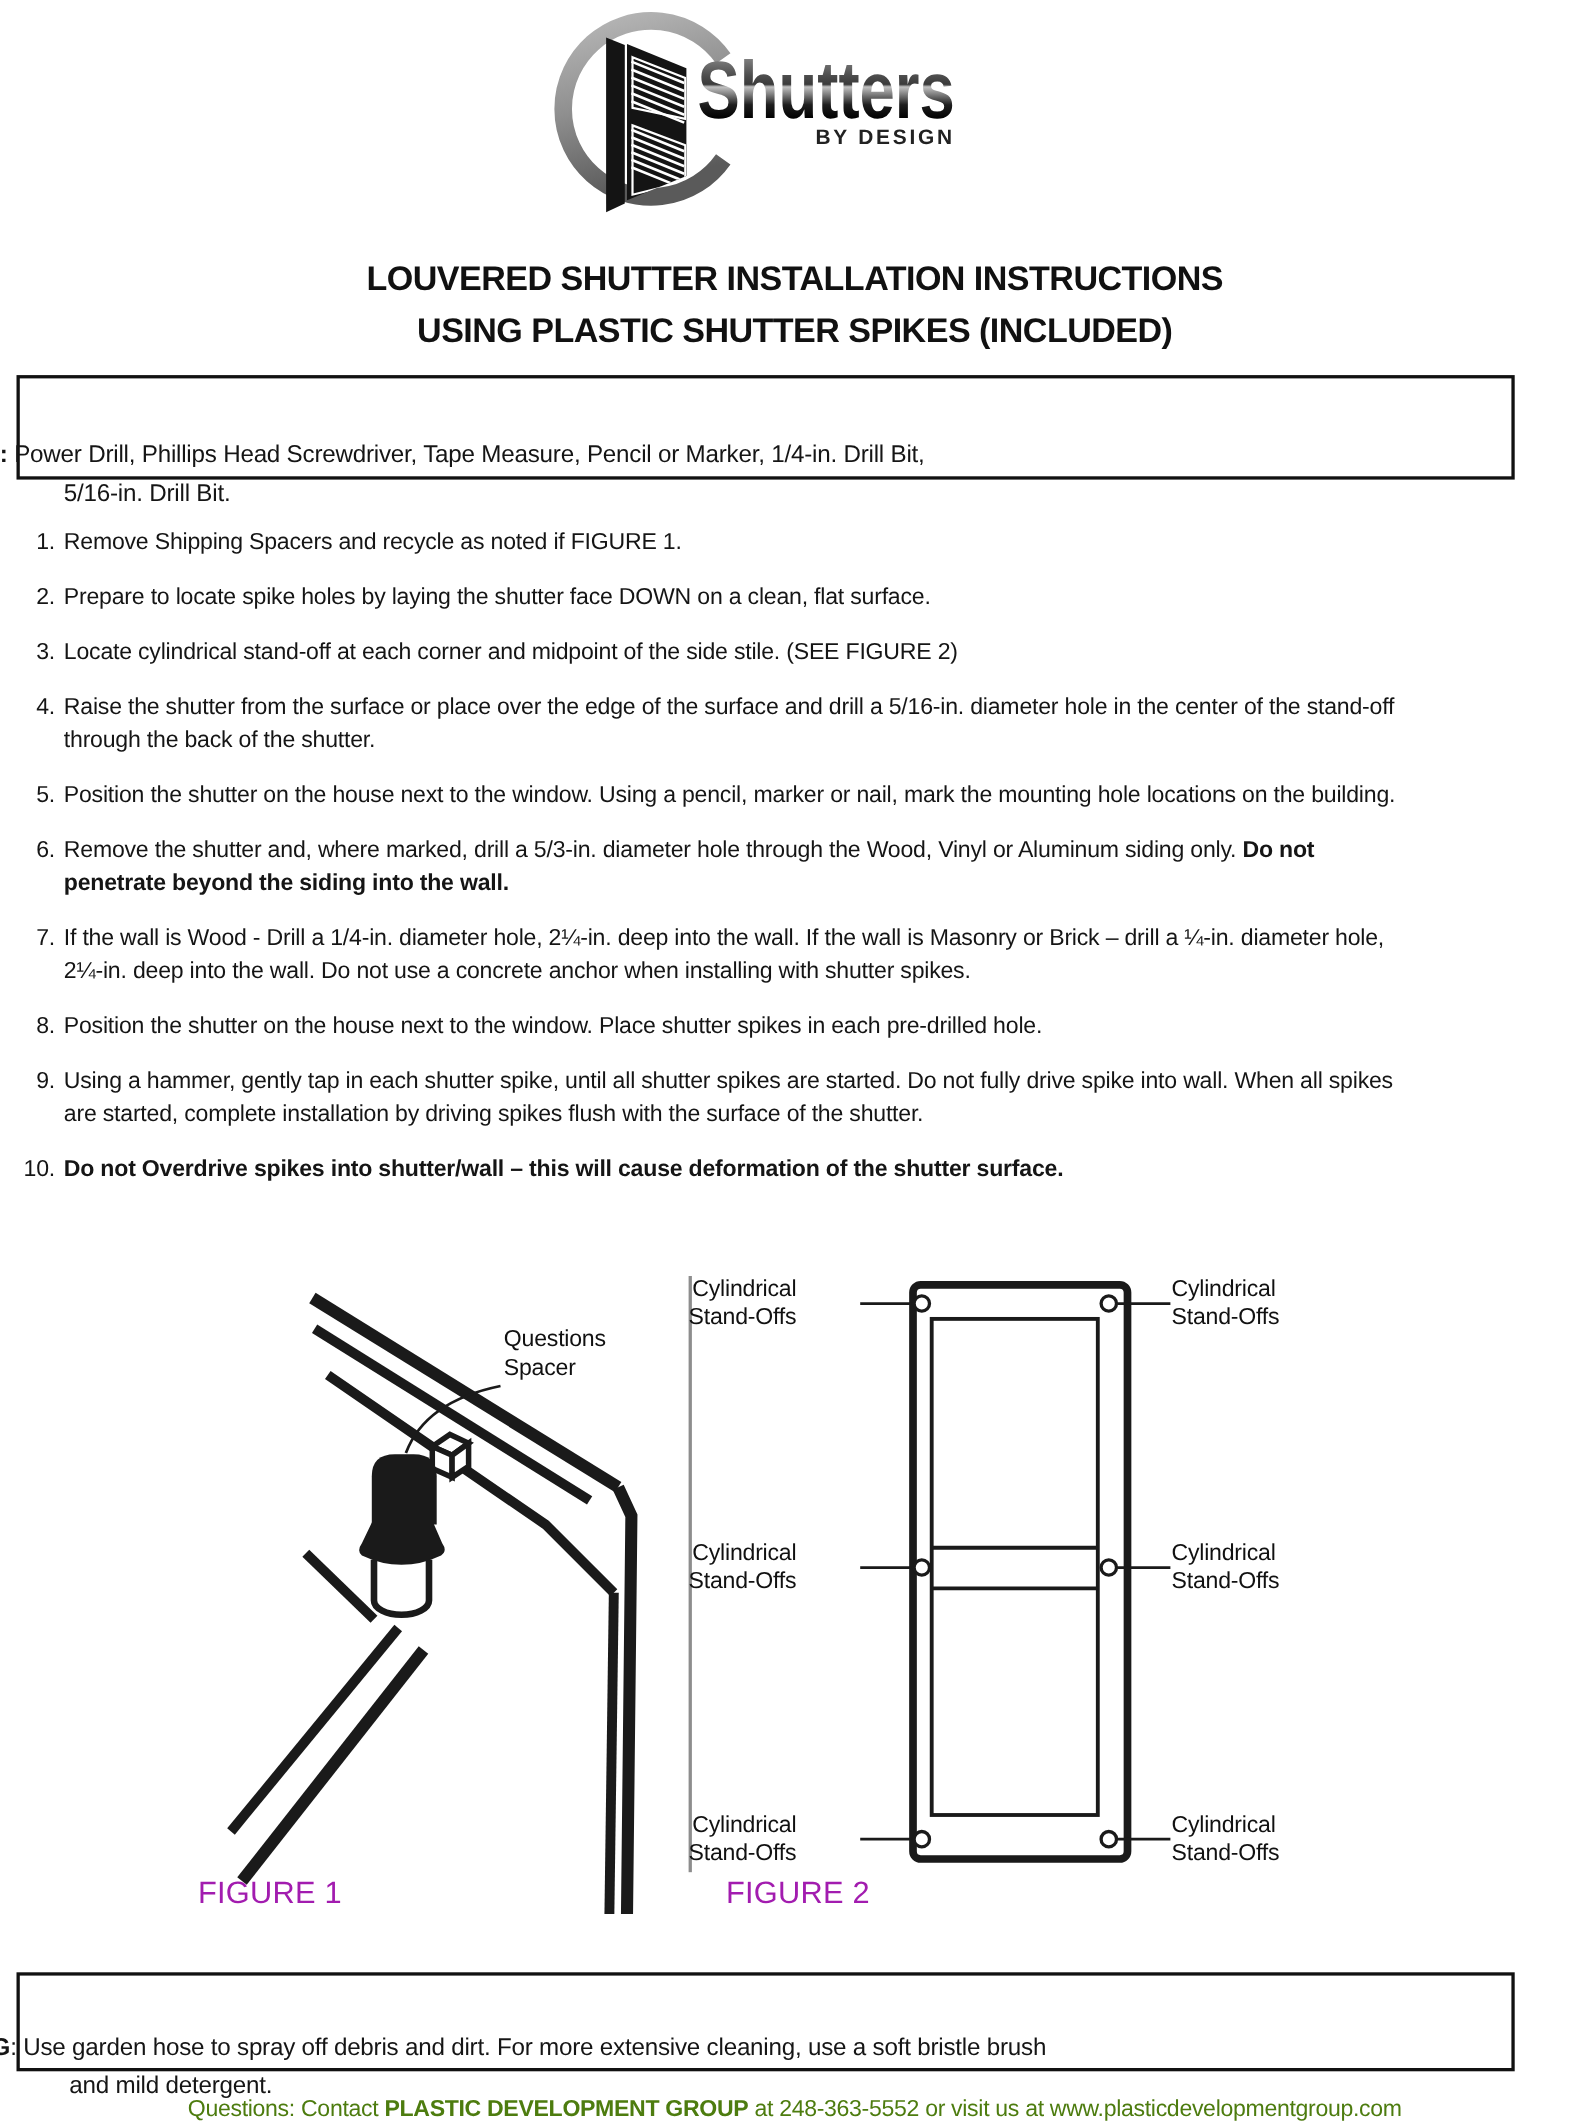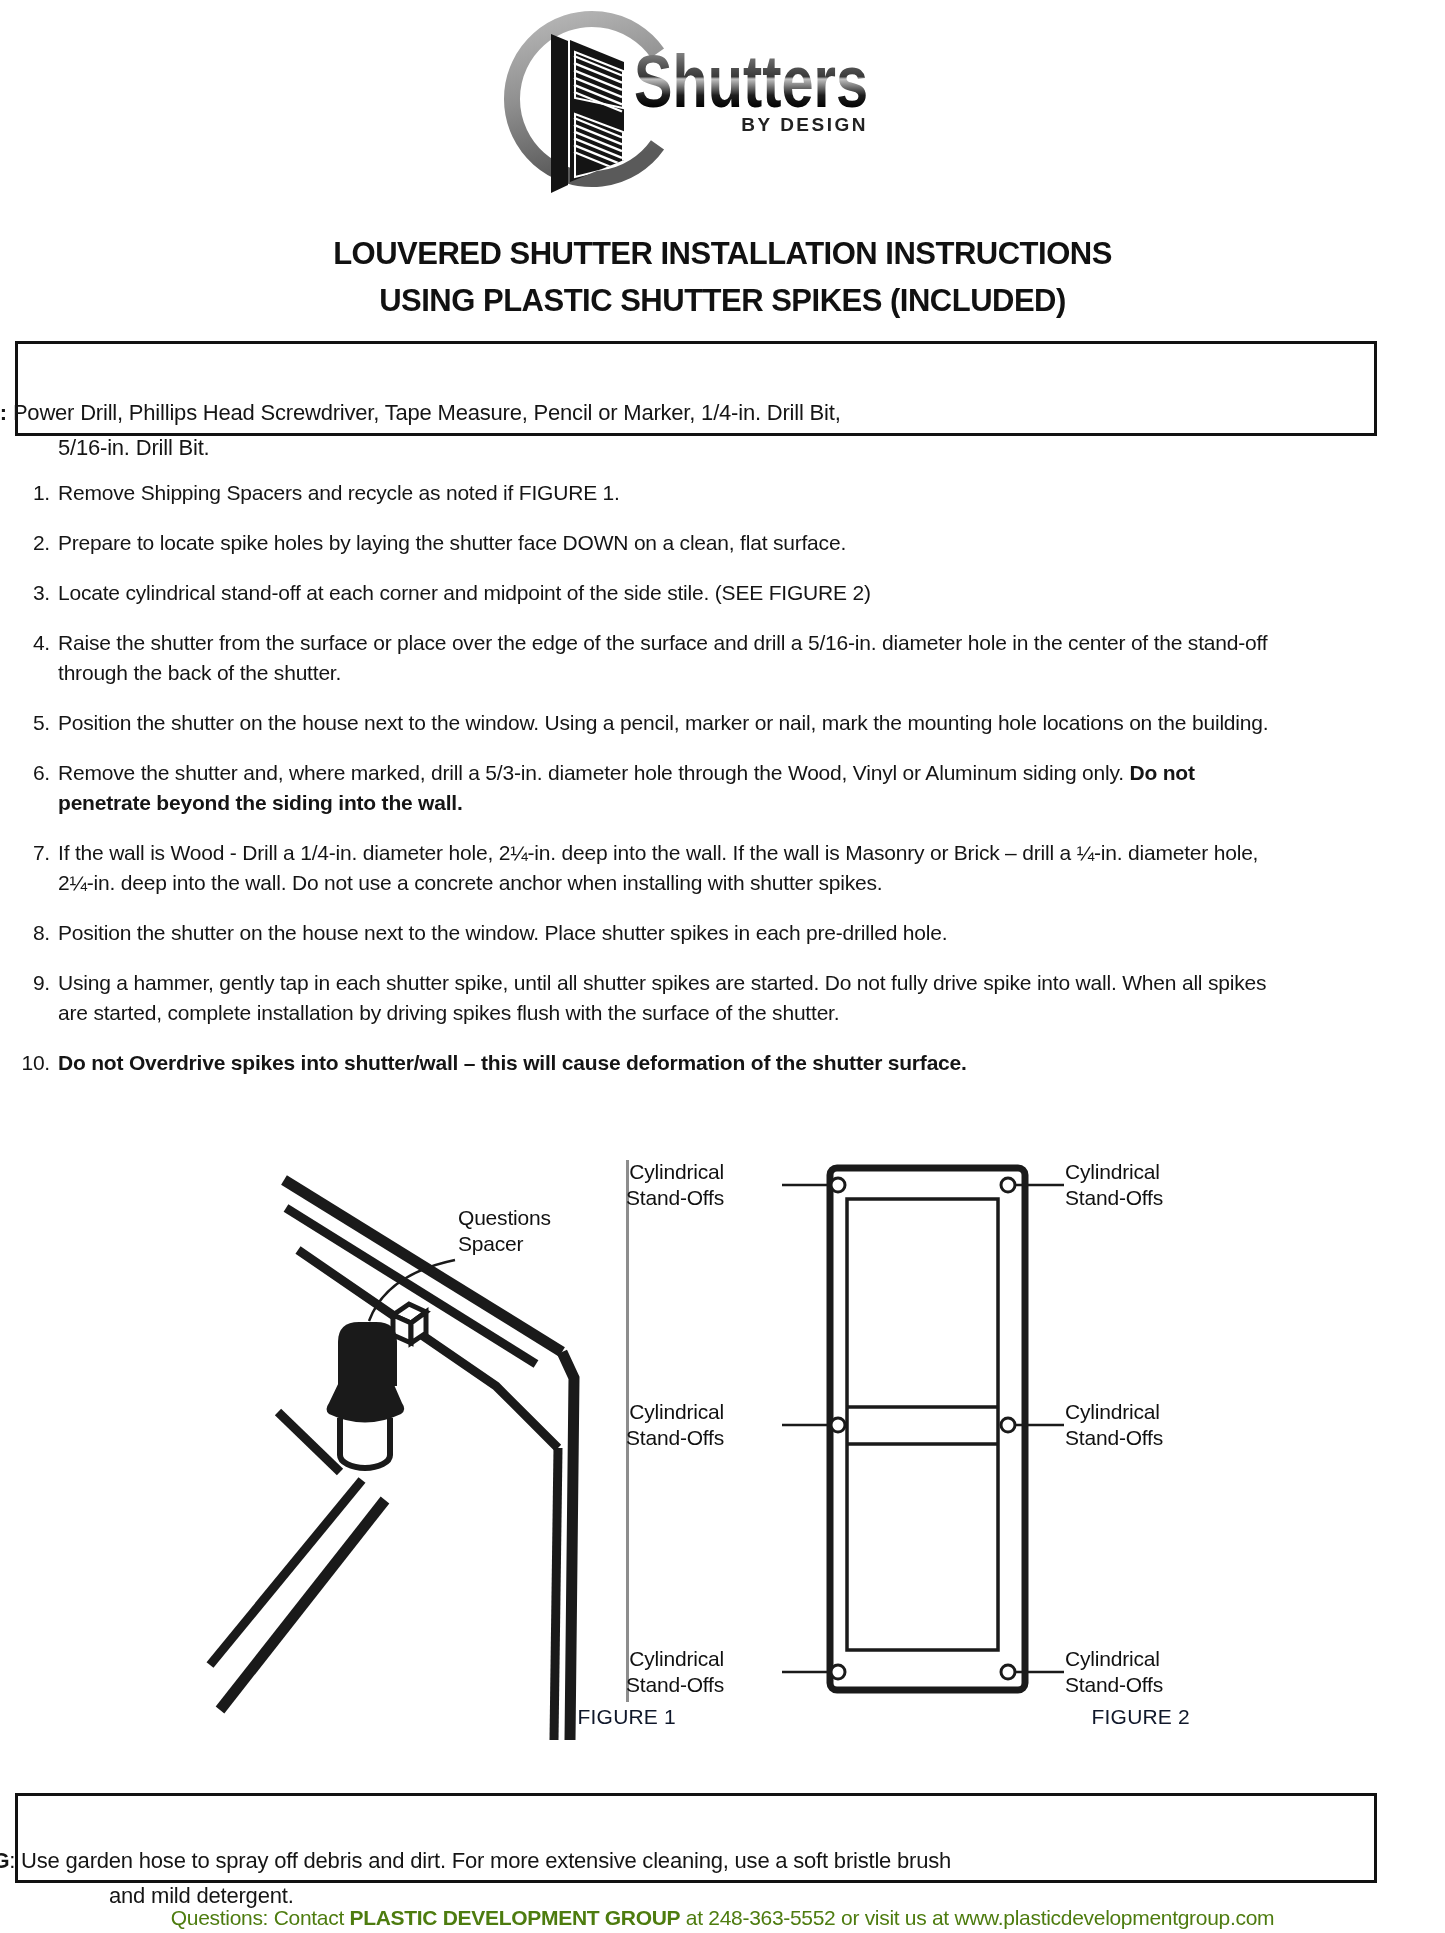--- a/index.html
+++ b/index.html
@@ -14,38 +14,38 @@
   .rulebox{position:absolute;left:15px;right:15px;border:3px solid #111;background:#fff;}
   .tools-box{top:341px;height:89px;}
   .tools-text{padding:16px 20px 0 40px;font-size:22px;line-height:35px;letter-spacing:-0.2px;}
   .tools-text .hang{padding-left:253px;}
   .tools-text .first{display:block;text-indent:-253px;}
   .tools-text .rest{display:block;}
   .cleaning-box{top:1793px;height:84px;}
   .clean-text{padding:12px 20px 0 45px;font-size:22px;line-height:35px;letter-spacing:-0.2px;}
   .clean-text .hang{padding-left:167px;}
   .clean-text .first{display:block;text-indent:-167px;}
-  .clean-text .rest{display:block;margin-left:46px;}
+  .clean-text .rest{display:block;}
   b{font-weight:bold;}
   
   .steps{position:absolute;top:478px;left:16px;width:1300px;}
   .step{display:flex;margin-bottom:20px;font-size:21px;line-height:30px;letter-spacing:-0.2px;}
   .step-num{flex:0 0 34px;width:34px;text-align:right;margin-right:8px;}
   .step-text{max-width:1230px;}
   
   .divider{position:absolute;left:626px;top:1160px;width:3px;height:542px;background:#8d8d8d;}
   .fig-svg{position:absolute;}
   .fig1-svg{left:180px;top:1150px;}
   .fig2-svg{left:660px;top:1150px;}
   .fig-label{position:absolute;font-size:21px;line-height:26px;letter-spacing:-0.2px;color:#111;}
   .ship-label{left:458px;top:1205px;text-align:left;}
   .so-left{right:668px;text-align:right;}
   .so-right{left:1065px;text-align:left;}
   .row1{top:1159px;} .row2{top:1399px;} .row3{top:1646px;}
-  .caption{position:absolute;font-size:21px;letter-spacing:0.2px;text-align:right;color:#0f172a;}
+  .caption{position:absolute;font-size:28px;letter-spacing:0.2px;text-align:left;color:#a21caf;}
   .cap1{left:180px;width:496px;top:1705px;}
   .cap2{left:660px;width:530px;top:1705px;}
   
   .footer{position:absolute;top:1906px;left:0;width:1445px;text-align:center;
           font-size:21px;letter-spacing:-0.3px;color:#4d7c0f;}
 </style>
 </head>
 <body>
 
 <div class="page">

